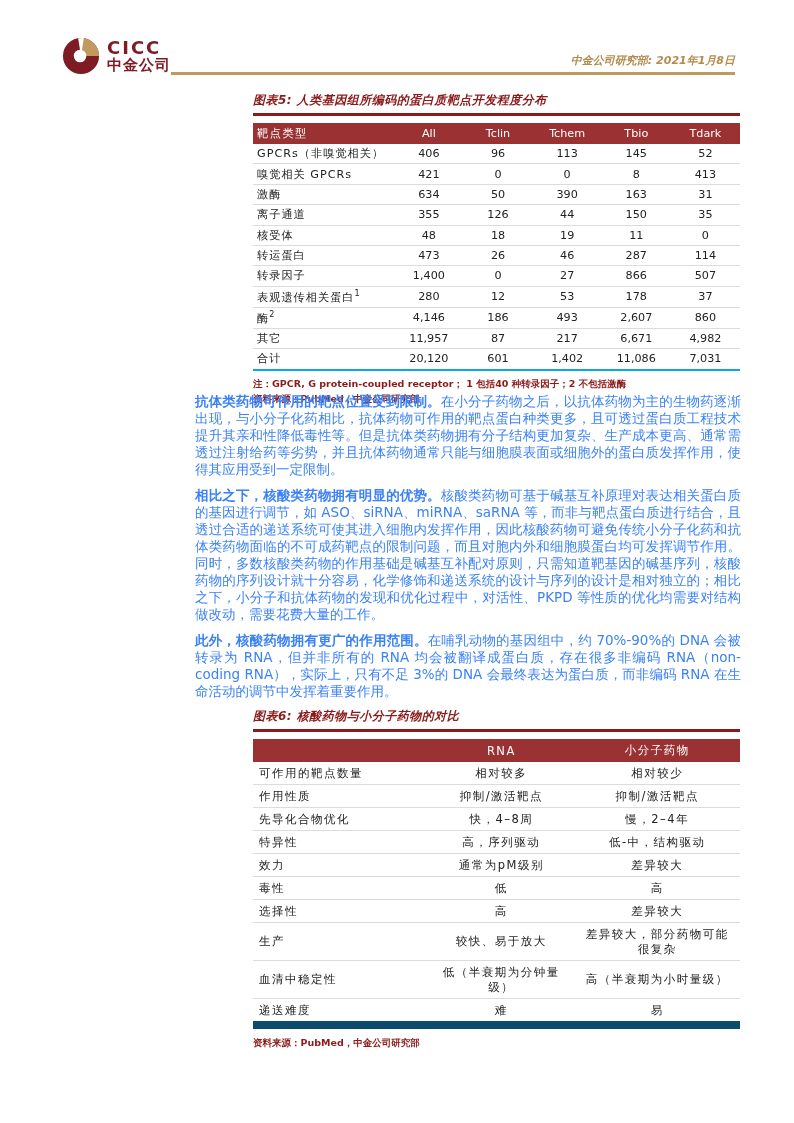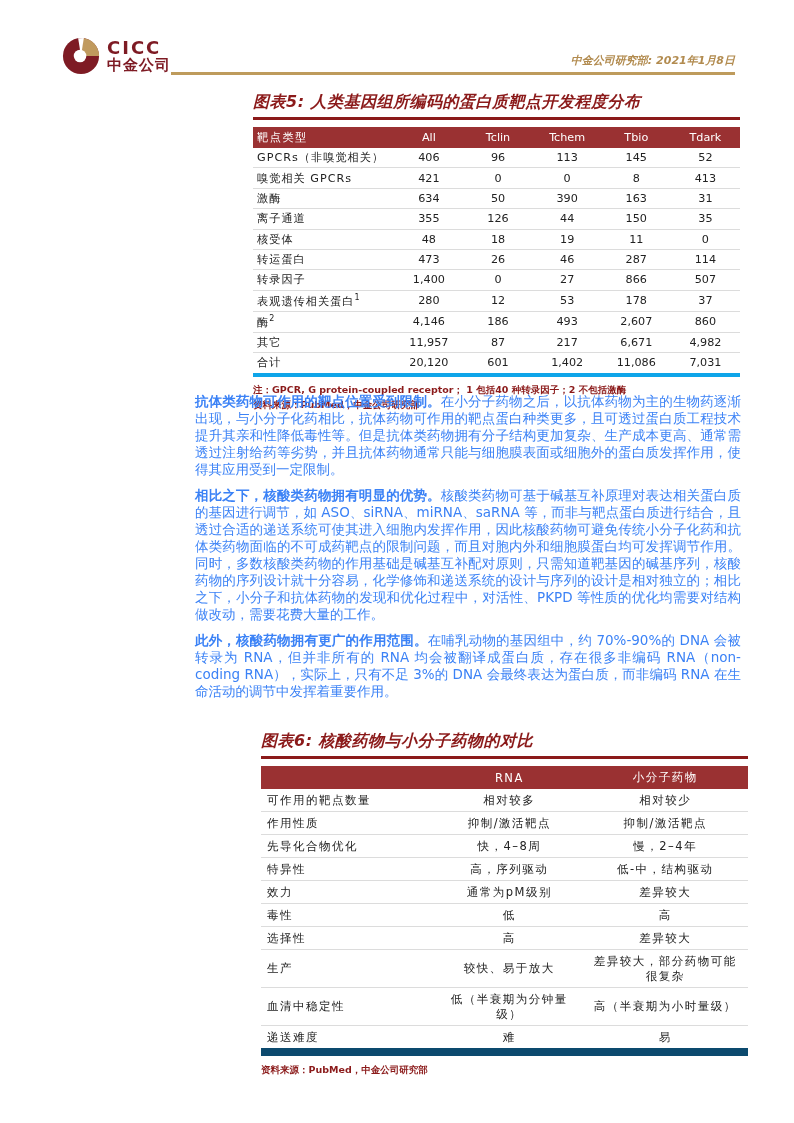--- a/index.html
+++ b/index.html
@@ -17,29 +17,29 @@
   .logo-cn   { font-size:15px; font-weight:bold; letter-spacing:1px; }
   .header-right {
     position:absolute; right:59px; top:53px;
     color:#B28B4F; font-weight:bold; font-style:italic; font-size:11px;
   }
   .header-rule { position:absolute; left:171px; top:72px; width:564px; height:3px; background:#BE9B5C; }
 
   
   .figure { position:absolute; left:253px; width:487px; }
   .fig5 { top:92px; }
-  .fig6 { top:731px;margin-left:8px; }
+  .fig6 { top:708px; }
   .fig-title {
-    color:#8B1A1A; font-weight:bold; font-style:italic; font-size:16px;
+    color:#8B1A1A; font-weight:bold; font-style:italic; font-size:12px;
     padding-bottom:4px; border-bottom:3px solid #8B1A1A; margin-bottom:7px;
     letter-spacing:0.5px;
   }
 
   table { width:100%; border-collapse:collapse; }
-  .t1 { font-size:11.2px; color:#222; border-bottom:4px solid #0ea5e9; }
+  .t1 { font-size:11.2px; color:#222; border-bottom:2px solid #0ea5e9; }
   .t1 thead th { background:#9A3132; color:#fff; font-weight:normal; padding:3px 4px; }
   .t1 thead th:first-child { text-align:left; letter-spacing:1.5px; }
   .t1 thead th + th { text-align:center; width:14.2%; }
   .t1 td { padding:2.2px 4px; border-bottom:1px solid #DCDCDC; text-align:center; }
   .t1 td.label-cell { text-align:left; letter-spacing:1px; }
   .t1 tr:last-child td { border-bottom:none; }
   .t1 sup { font-size:8px; }
 
   .t2 { font-size:11.5px; color:#222; border-bottom:8px solid #0c4a6e; letter-spacing:1.5px; }
   .t2 thead th { background:#9A3132; color:#fff; font-weight:normal; padding:4px 6px; text-align:center; }

